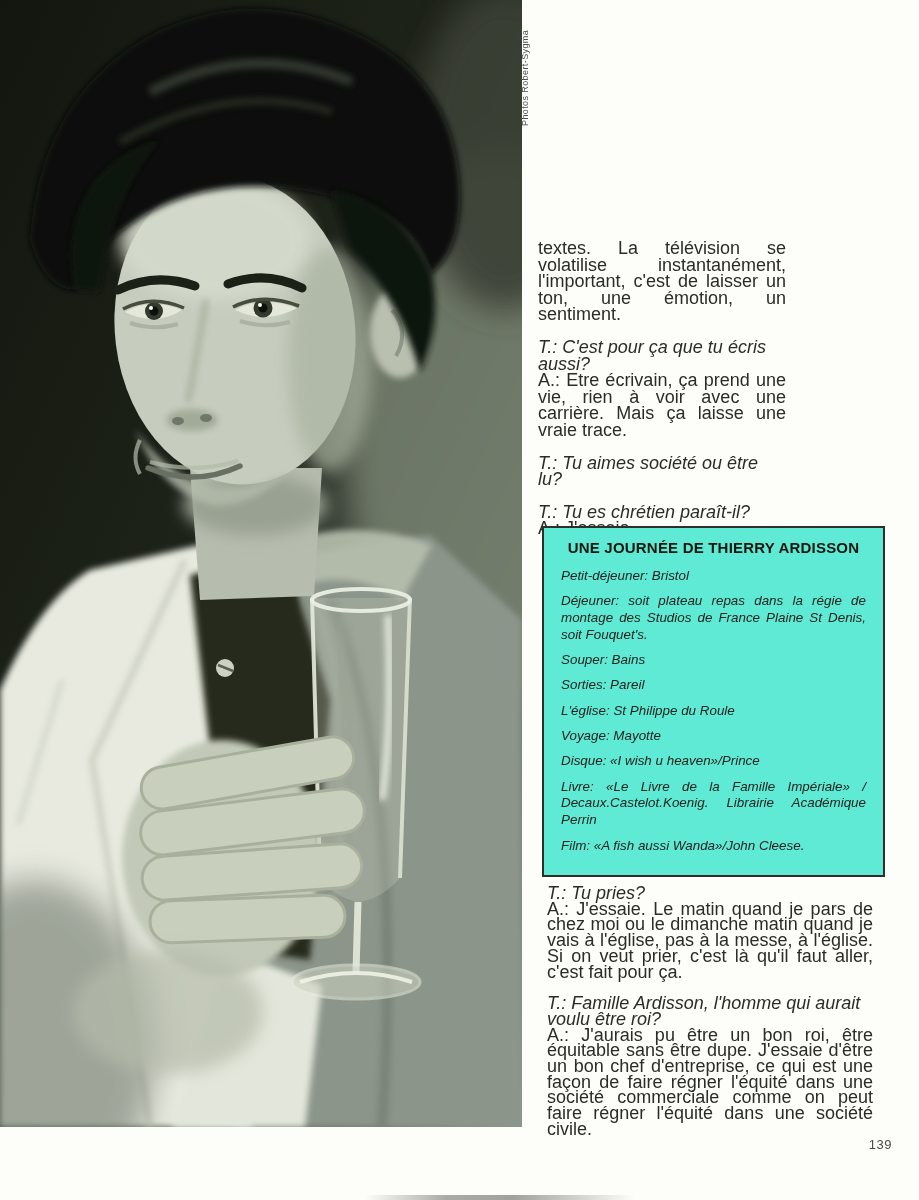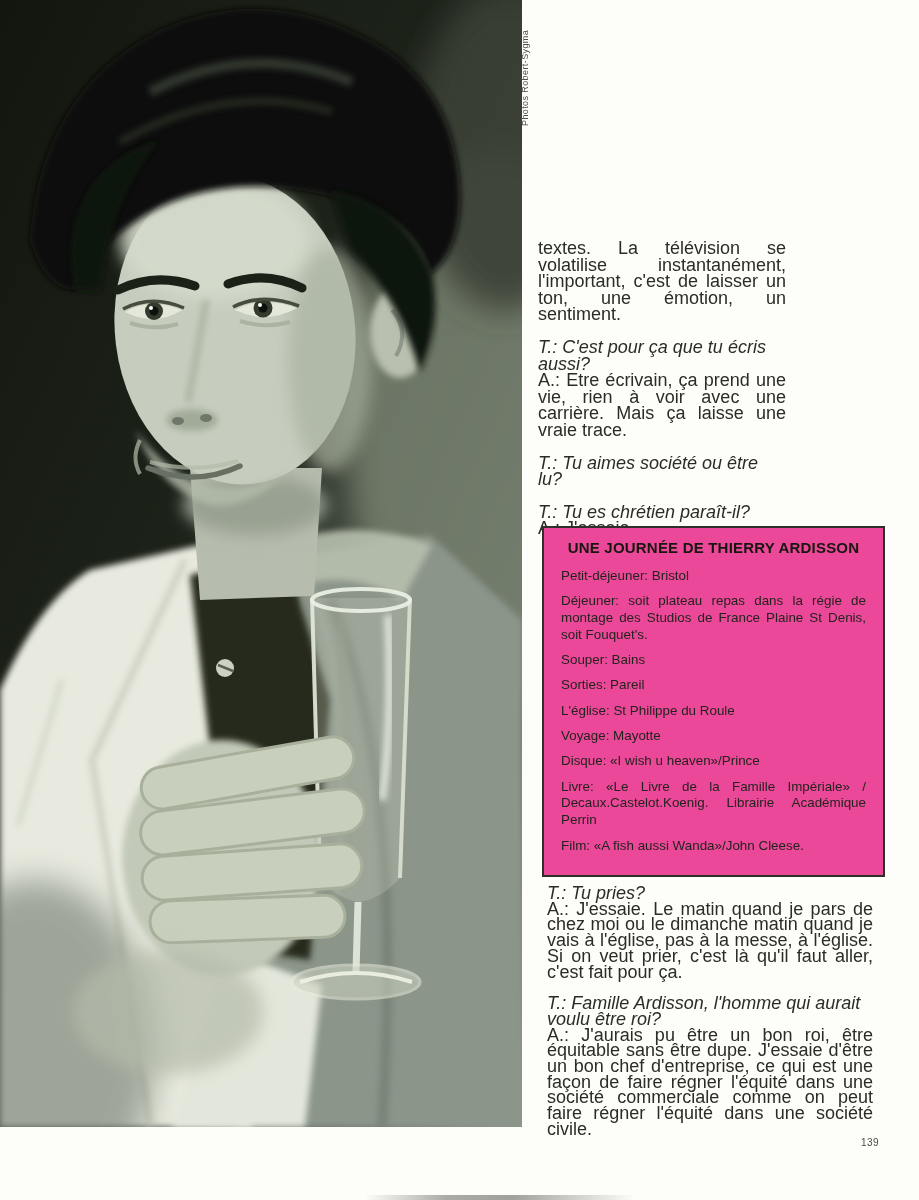--- a/index.html
+++ b/index.html
@@ -24,35 +24,35 @@
   .col{position:absolute;font-size:18px;line-height:16.6px;}
   .col-upper{left:538px;top:240px;width:248px;}
   .col-lower{left:547px;top:886px;width:326px;line-height:15.7px;}
   .col p{margin:0;}
   .col p.a{text-align:justify;}
   .col p.q{font-style:italic;margin-top:16px;}
   .col p:first-child{margin-top:0;}
   
   .box{
     position:absolute;left:542px;top:526px;width:343px;height:351px;
-    box-sizing:border-box;background:#ec4899;border:2px solid #2e2e2a;
+    box-sizing:border-box;background:#5eead4;border:2px solid #2e2e2a;
     padding:8px 17px 4px 17px;
   }
   .box-title{
     font-weight:bold;font-size:15px;text-align:center;color:#17170f;
     letter-spacing:.2px;margin:3px 0 12px 0;
   }
   .box p.item{
-    font-size:13.4px;line-height:16.8px;
+    font-style:italic;font-size:13.4px;line-height:16.8px;
     margin:0 0 8.5px 0;color:#23231e;text-align:justify;
   }
   
   .page-number{
-    position:absolute;left:848px;top:1137px;width:44px;text-align:center;
-    font-size:10px;color:#4a4a46;letter-spacing:.5px;
+    position:absolute;left:848px;top:1137px;width:44px;text-align:right;
+    font-size:13px;color:#4a4a46;letter-spacing:.5px;
   }
   .scan-smudge{
     position:absolute;left:365px;top:1195px;width:270px;height:5px;border-radius:3px;
     background:linear-gradient(to right, rgba(70,70,64,0), rgba(70,70,64,.45) 30%, rgba(70,70,64,.5) 55%, rgba(70,70,64,0));
   }
 </style>
 </head>
 <body>
 
 <div class="photo-wrap">

